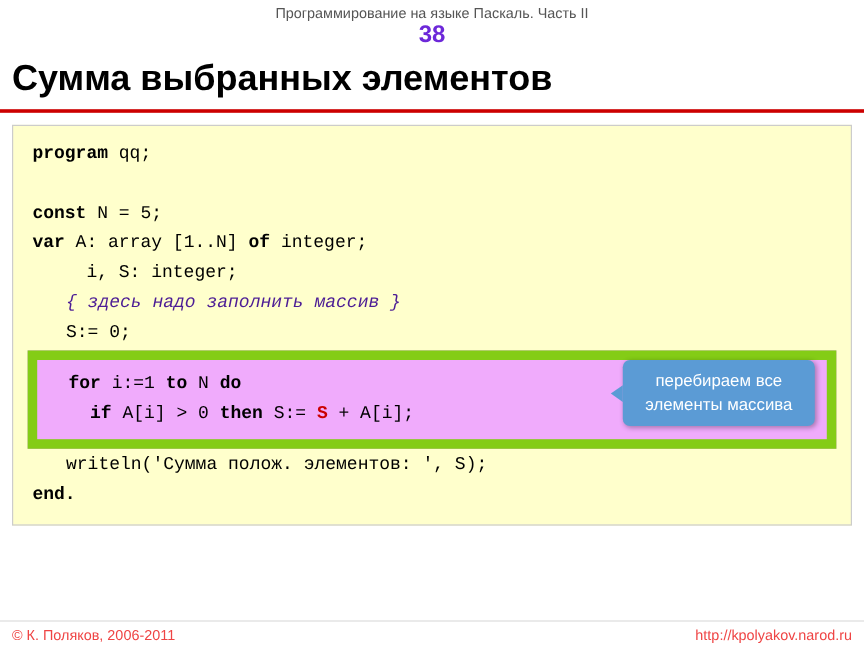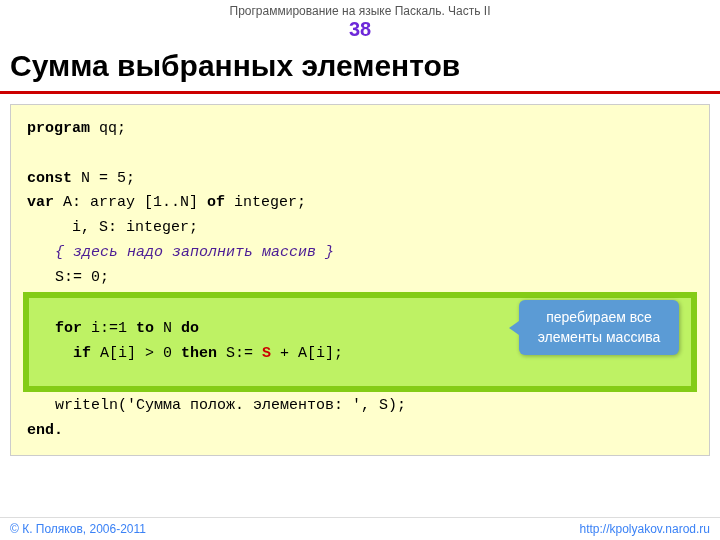--- a/index.html
+++ b/index.html
@@ -60,23 +60,23 @@
     .code-line.indent1 {
       padding-left: 28px;
     }
 
     .code-comment {
       color: #4c1d95;
       font-style: italic;
     }
 
     .highlight-box {
-      border: 6px solid #84cc16;
-      background: #bef264;
-      padding: 19px 8px;
+      border: 8px solid #84cc16;
+      background: #f0abfc;
+      padding: 8px 8px;
       margin: 2px -4px;
     }
 
     .tooltip-bubble {
       position: absolute;
       right: 30px;
       top: 195px;
       background: #5b9bd5;
       color: #fff;
       border-radius: 6px;
@@ -102,21 +102,21 @@
 
     .footer-bar {
       position: absolute;
       bottom: 0;
       left: 0;
       right: 0;
       display: flex;
       justify-content: space-between;
       padding: 4px 10px;
       font-size: 12px;
-      color: #3b82f6;
+      color: #ef4444;
       border-top: 1px solid #ddd;
     }
 
     .bold-kw { font-weight: bold; }
 
     .s-highlight { color: #c00; font-weight: bold; }
   </style>
 </head>
 <body>
 

